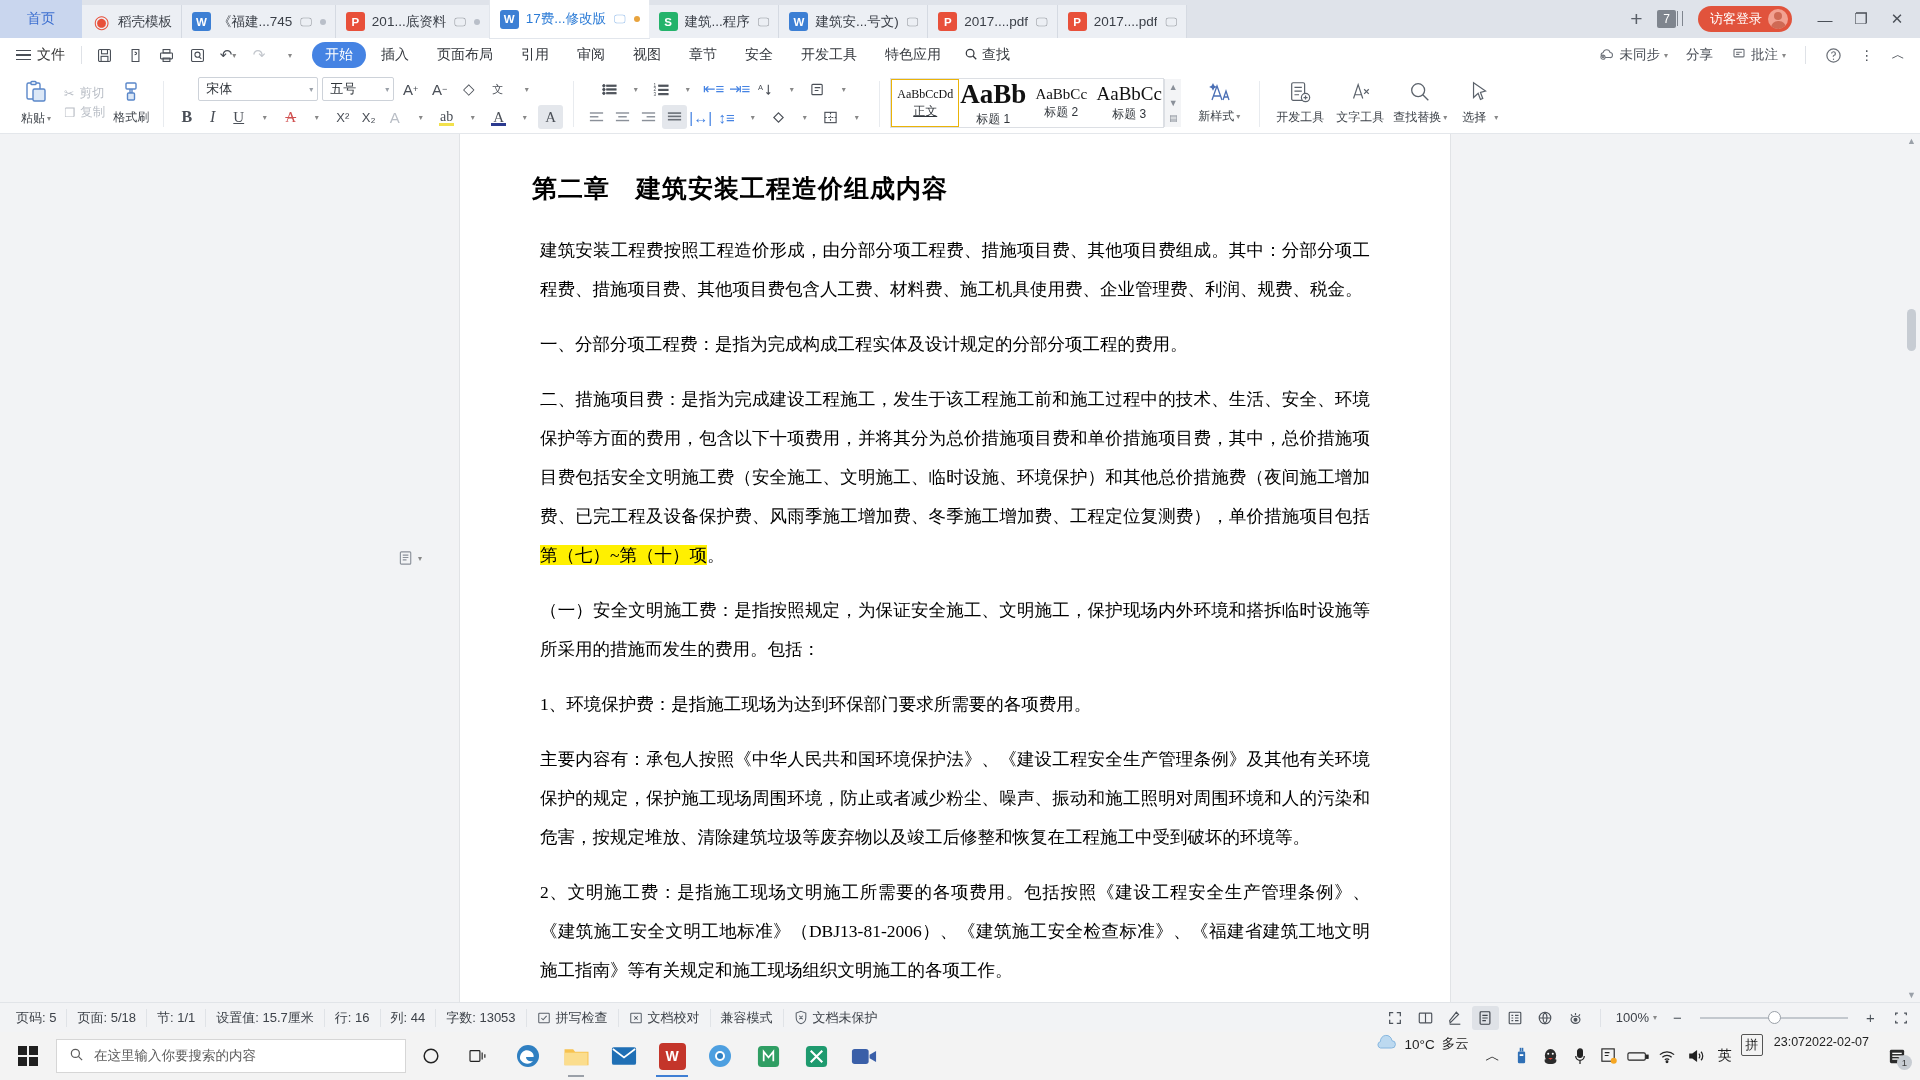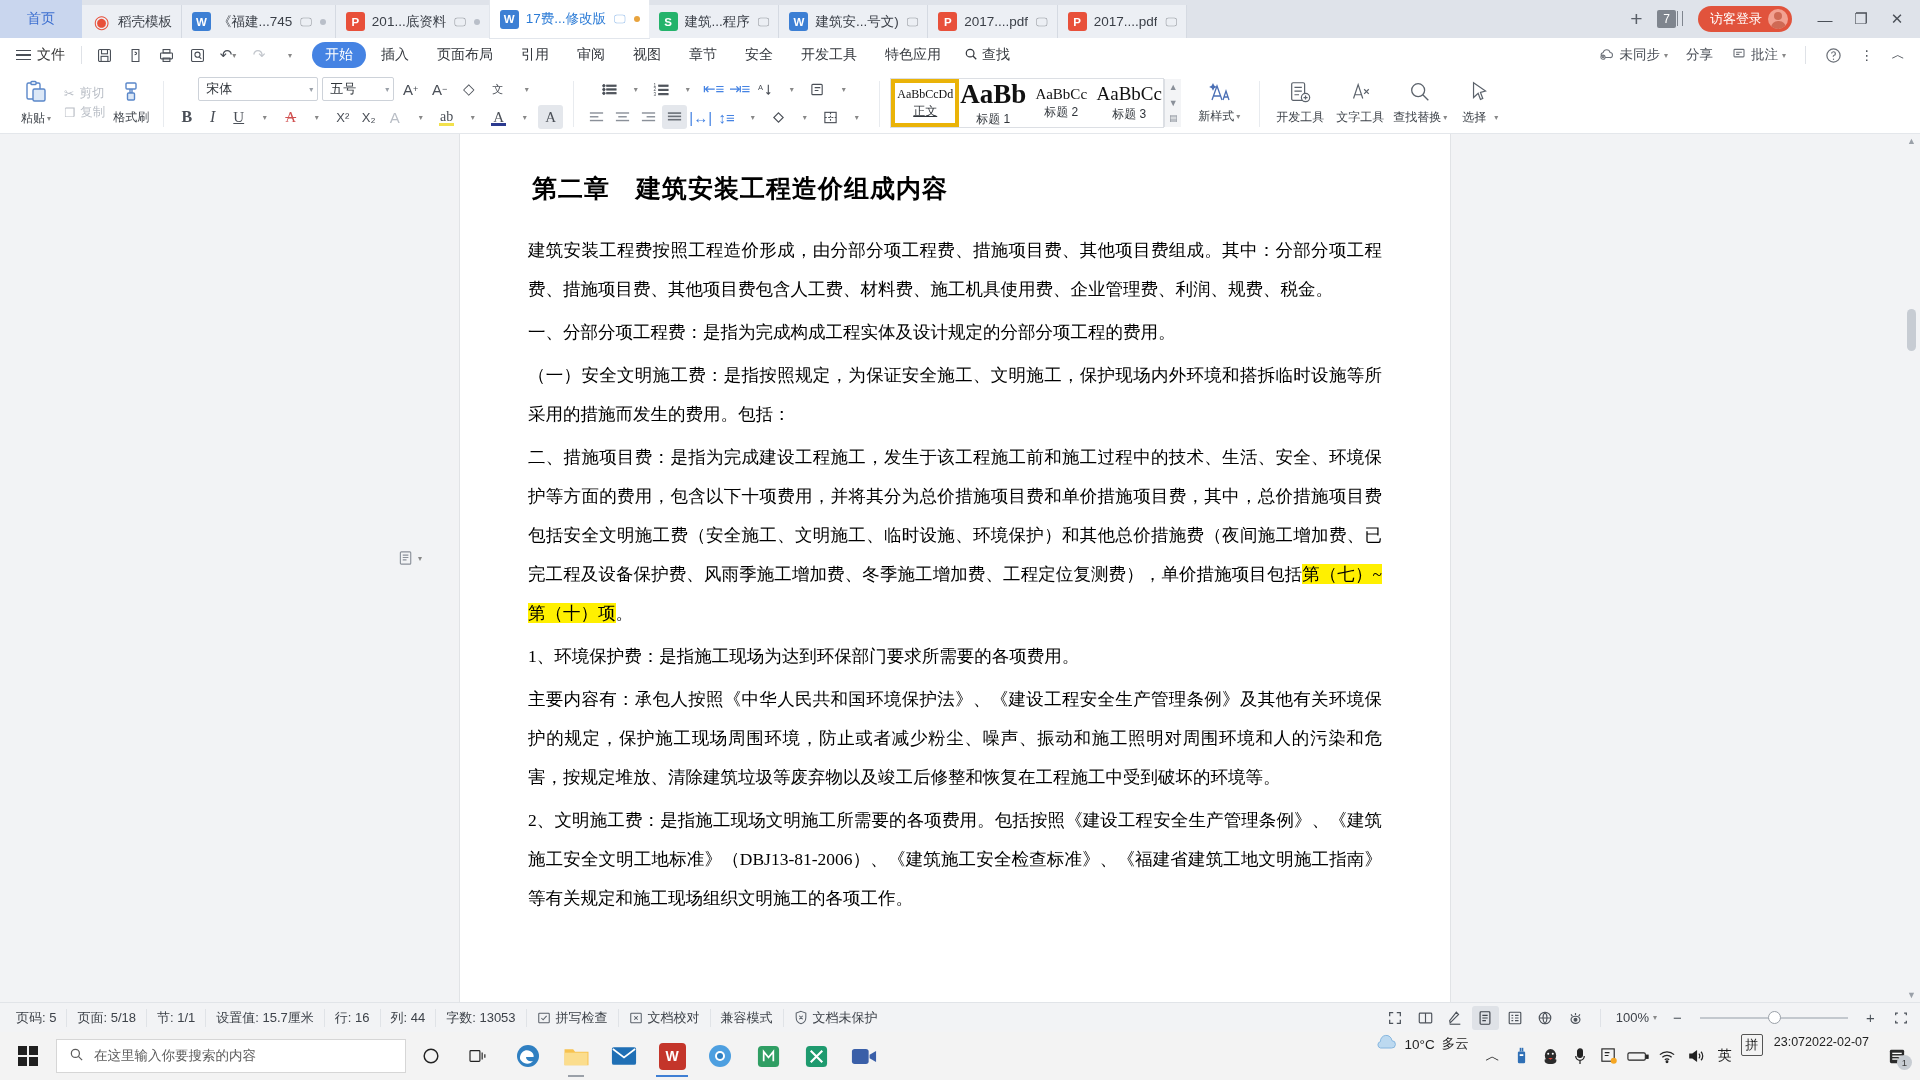--- a/index.html
+++ b/index.html
@@ -119,21 +119,21 @@
   .barline { position: absolute; bottom: 3px; left: 5px; right: 5px; height: 3px; }
 
   .paragroup { display: flex; flex-direction: column; justify-content: center; gap: 4px; }
   .prow { display: flex; align-items: center; gap: 1px; }
 
   .stylegal { display: flex; align-items: center; border: 1px solid #dcdfe4; height: 50px; align-self: center; }
   .stylecell {
     width: 68px; height: 48px; display: flex; flex-direction: column; align-items: center;
     justify-content: center; gap: 1px; overflow: hidden;
   }
-  .stylecell.sel { border: 4px solid #eab308; background: #fff; }
+  .stylecell.sel { border: 1px solid #eab308; background: #fff; }
   .sc-prev { font-family: "Liberation Serif", serif; color: #111; white-space: nowrap; }
   .sc-lbl { font-size: 12px; color: #2f343a; }
   .sc-lbl.u { text-decoration: underline; }
   .gal-scroll { display: flex; flex-direction: column; justify-content: space-between; height: 48px; padding: 1px 2px;
                 background: #f3f4f6; border-left: 1px solid #dcdfe4; }
   .gal-scroll span { font-size: 9px; color: #8a9099; width: 12px; text-align: center; line-height: 15px;}
 
   .bigbtn { display: flex; flex-direction: column; align-items: center; justify-content: center;
             width: 60px; color: #3d4249; font-size: 12px; gap: 1px; }
   .bigbtn .bi { font-size: 20px; color: #5b626b; line-height: 22px;}
@@ -144,21 +144,21 @@
   .page {
     position: absolute; left: 460px; top: 0; width: 990px; min-height: 1000px; background: #fff;
     box-shadow: 0 0 0 1px #e1e3e6; padding: 38px 64px 0 64px;
   }
   .doc-h1 {
     font-family: "Liberation Serif", "DejaVu Serif", serif; font-weight: bold;
     font-size: 25px; color: #000; margin: 0 0 26px 8px; letter-spacing: 1px;
   }
   .doc-p {
     font-family: "Liberation Serif", "DejaVu Serif", serif; font-size: 17.5px; color: #000;
-    line-height: 39px; text-align: justify; margin: 4px;
+    line-height: 39px; text-align: justify; margin: 16px;
   }
   .hl-yellow { background: #fff000; }
   .para-marker {
     position: absolute; left: 398px; top: 416px; display: flex; align-items: center; gap: 3px;
     color: #7b818a; font-size: 15px;
   }
   .vscroll { position: absolute; right: 3px; top: 0; width: 11px; bottom: 0; }
   .vscroll .thumb { position: absolute; top: 175px; left: 1px; width: 9px; height: 42px; background: #c7ccd3; border-radius: 5px;}
   .vscroll .arrowtop, .vscroll .arrowbot { position: absolute; left: 0; width: 11px; text-align: center; font-size: 9px; color: #9aa0a8;}
   .vscroll .arrowtop { top: 2px; } .vscroll .arrowbot { bottom: 2px; }
@@ -657,24 +657,24 @@
           </span>
         </div>
       </div>
   </div>
 
   <div class="docarea">
     <div class="page">
       <h1 class="doc-h1">第二章　建筑安装工程造价组成内容</h1>
       <p class="doc-p">建筑安装工程费按照工程造价形成，由分部分项工程费、措施项目费、其他项目费组成。其中：分部分项工程费、措施项目费、其他项目费包含人工费、材料费、施工机具使用费、企业管理费、利润、规费、税金。</p>
       <p class="doc-p">一、分部分项工程费：是指为完成构成工程实体及设计规定的分部分项工程的费用。</p>
-      <p class="doc-p">（一）安全文明施工费：是指按照规定，为保证安全施工、文明施工，保护现场内外环境和搭拆临时设施等所采用的措施而发生的费用。包括：</p>
       <p class="doc-p">
         <span>二、措施项目费：是指为完成建设工程施工，发生于该工程施工前和施工过程中的技术、生活、安全、环境保护等方面的费用，包含以下十项费用，并将其分为总价措施项目费和单价措施项目费，其中，总价措施项目费包括安全文明施工费（安全施工、文明施工、临时设施、环境保护）和其他总价措施费（夜间施工增加费、已完工程及设备保护费、风雨季施工增加费、冬季施工增加费、工程定位复测费），单价措施项目包括</span><span class="hl-yellow">第（七）~第（十）项</span><span>。</span>
       </p>
+      <p class="doc-p">（一）安全文明施工费：是指按照规定，为保证安全施工、文明施工，保护现场内外环境和搭拆临时设施等所采用的措施而发生的费用。包括：</p>
       <p class="doc-p">1、环境保护费：是指施工现场为达到环保部门要求所需要的各项费用。</p>
       <p class="doc-p">主要内容有：承包人按照《中华人民共和国环境保护法》、《建设工程安全生产管理条例》及其他有关环境保护的规定，保护施工现场周围环境，防止或者减少粉尘、噪声、振动和施工照明对周围环境和人的污染和危害，按规定堆放、清除建筑垃圾等废弃物以及竣工后修整和恢复在工程施工中受到破坏的环境等。</p>
       <p class="doc-p">2、文明施工费：是指施工现场文明施工所需要的各项费用。包括按照《建设工程安全生产管理条例》、《建筑施工安全文明工地标准》（DBJ13-81-2006）、《建筑施工安全检查标准》、《福建省建筑工地文明施工指南》等有关规定和施工现场组织文明施工的各项工作。</p>
     </div>
     <div class="para-marker">
       <svg width="17" height="16" viewBox="0 0 18 17" fill="none" stroke="#8a9099" stroke-width="1.2">
         <rect x="2.5" y="2" width="11" height="13" rx="1"></rect>
           <path d="M5 5.5h6M5 8h6M5 10.5h4"></path>
       </svg>
       <span class="caret">▾</span>

